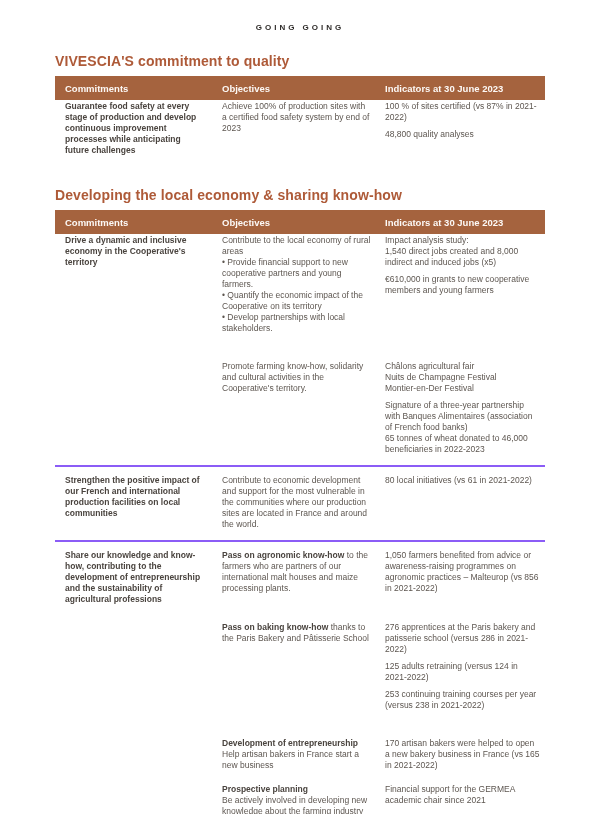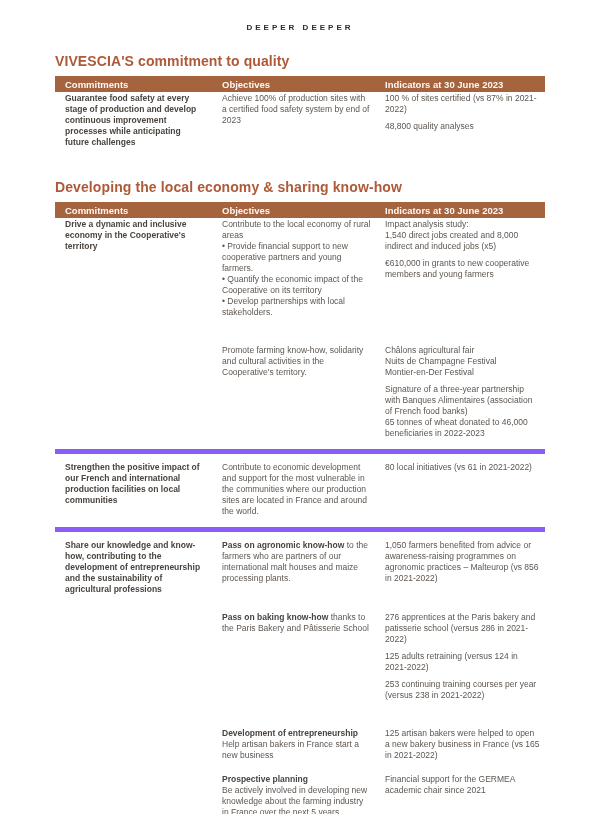--- a/index.html
+++ b/index.html
@@ -19,29 +19,29 @@
     margin:21px 0 7px 55px;
     color:#ae5a38;font-weight:bold;font-size:14px;letter-spacing:.1px;
   }
   .section-title.second{}
 
   .ctable{width:490px;margin-left:55px;font-size:8.5px;line-height:11px;color:#5d5650;}
 
   .thead{
     display:grid;grid-template-columns:167px 163px 160px;
     background:#a5633e;color:#fdf9f6;font-weight:bold;font-size:9.5px;
-    height:16px;align-items:center;
+    height:24px;align-items:center;
   }
   .thead .hc1{padding-left:10px;}
 
   .trow{
     display:grid;grid-template-columns:167px 163px 160px;
     padding-top:1px;padding-bottom:10px;
   }
-  .trow.bordered{border-bottom:5px solid #8b5cf6;}
+  .trow.bordered{border-bottom:2px solid #8b5cf6;}
 
   .commit{
     padding-left:10px;padding-right:18px;
     font-weight:bold;color:#4a443f;
   }
   .obj{padding-right:14px;}
   .ind{padding-right:4px;}
 
   .subrow{
     display:grid;grid-template-columns:167px 163px 160px;
@@ -53,21 +53,21 @@
   .para.first{margin-top:0;}
   .line{margin:0;}
   .lead{font-weight:bold;color:#4a443f;}
   .lead.block{display:block;}
 </style>
 </head>
 <body>
 
 <div class="page">
 
-  <div class="doc-header">DEEPER DEEPER</div>
+  <div class="doc-header">GOING GOING</div>
 
   <div class="section-title">VIVESCIA'S commitment to quality</div>
 
   <div class="ctable">
     <div class="thead">
       <div class="hc1">Commitments</div>
       <div>Objectives</div>
       <div>Indicators at 30 June 2023</div>
     </div>
 
@@ -154,21 +154,21 @@
           <div class="para">253 continuing training courses per year (versus 238 in 2021-2022)</div>
         </div>
       </div>
 
       <div class="subrow">
         <div></div>
         <div class="obj">
           <span class="lead block">Development of entrepreneurship</span><span>Help artisan bakers in France start a new business</span>
         </div>
         <div class="ind">
-          <div class="line">125 artisan bakers were helped to open a new bakery business in France (vs 165 in 2021-2022)</div>
+          <div class="line">170 artisan bakers were helped to open a new bakery business in France (vs 165 in 2021-2022)</div>
         </div>
       </div>
 
       <div class="subrow" style="margin-top:13px;">
         <div></div>
         <div class="obj">
           <span class="lead block">Prospective planning</span><span>Be actively involved in developing new knowledge about the farming industry in France over the next 5 years</span>
         </div>
         <div class="ind">
           <div class="line">Financial support for the GERMEA academic chair since 2021</div>

